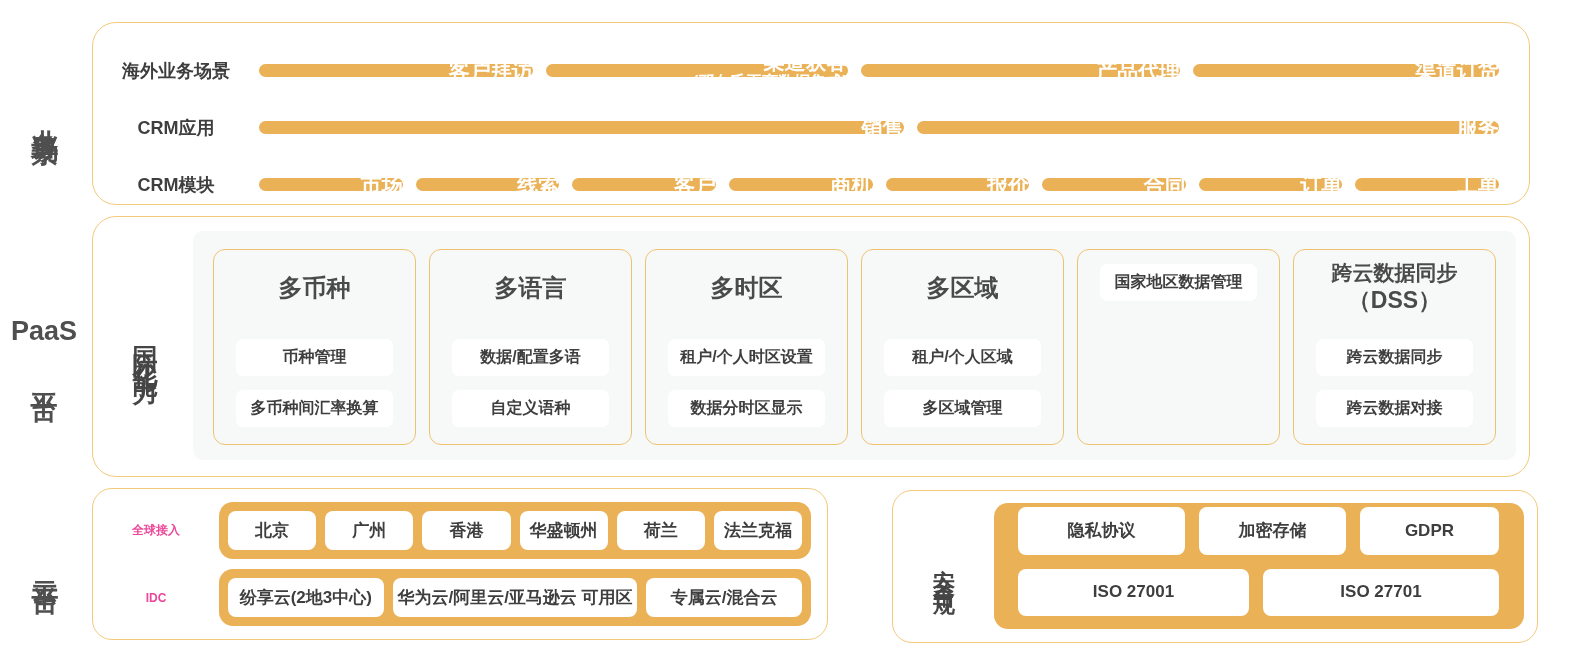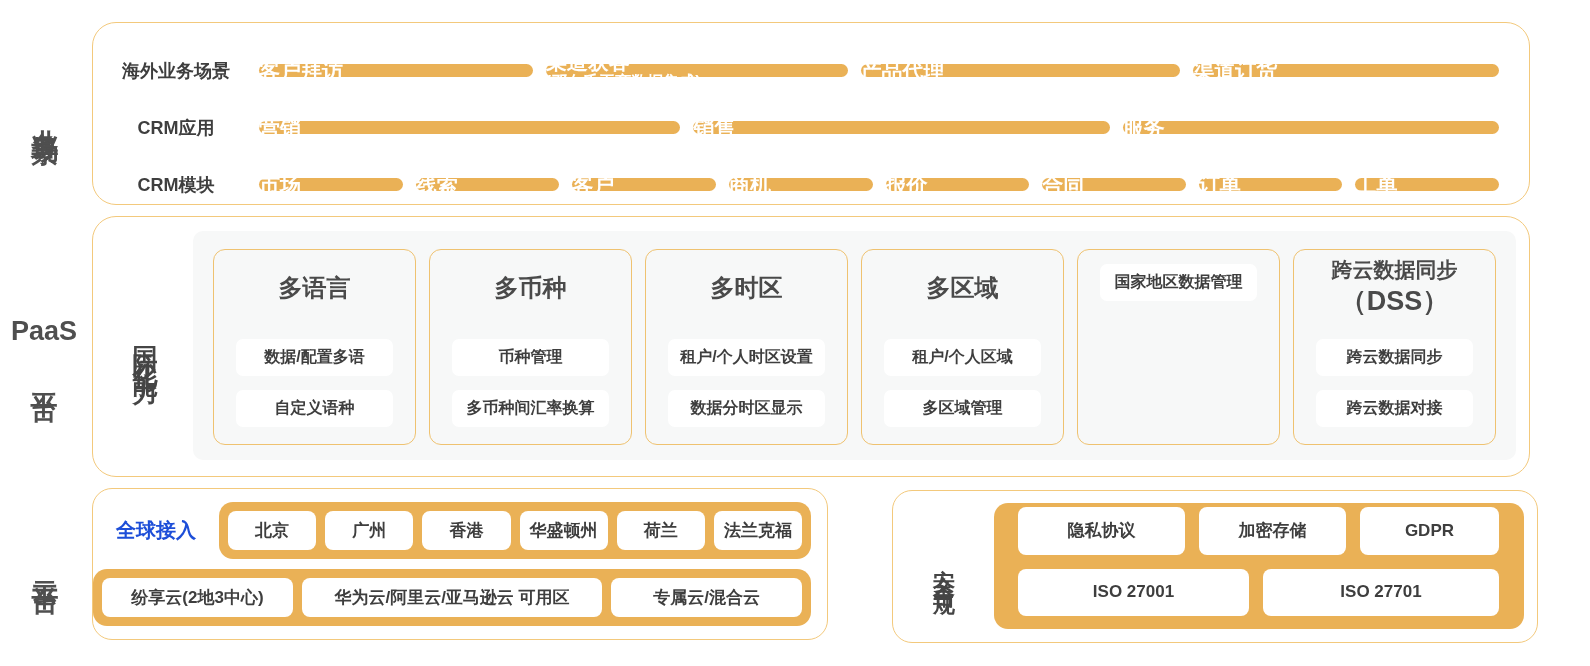--- a/index.html
+++ b/index.html
@@ -33,21 +33,21 @@
   }
   .brow { flex:1; display:flex; min-height:0;margin-top:34px; }
   .brow-label {
     flex:0 0 166px; display:flex; align-items:center; justify-content:center;
     font-size:18px; font-weight:bold; color:#3e3e3e;
   }
   .brow-btns { flex:1; display:flex; gap:13px; }
   .ybtn {
     background:#EAB156; border-radius:9px; color:#fff; font-weight:bold;
     font-size:21px; line-height:1.12; text-align:center;
-    display:flex; flex-direction:column; align-items:flex-start; justify-content:center;
+    display:flex; flex-direction:column; align-items:flex-end; justify-content:center;
   }
   .ybtn .sub { font-size:16px; font-weight:bold; }
 
   
   #band-paas { left:92px; top:216px; width:1438px; height:261px; }
   .group-label {
     position:absolute; left:28px; top:0; height:100%; width:50px;
     display:flex; align-items:center; justify-content:center;
     font-size:25px; font-weight:bold; color:#454545;
   }
@@ -58,36 +58,36 @@
     display:flex; gap:13px; padding:18px 20px 15px;
   }
   .card {
     flex:1; box-sizing:border-box; border:1.5px solid #EFC270; border-radius:12px;
     display:flex; flex-direction:column; padding:0 22px 17px;
   }
   .card-head { flex:1; display:flex; flex-direction:column; align-items:center; justify-content:center; }
   .card-title { font-size:24px; font-weight:bold; color:#4a4a4a; text-align:center; line-height:1.3; }
   .card.c-small .card-title { font-size:18px; }
   .card.c-two  .card-title { font-size:21px; }
-  .card-title2 { font-size:27px; font-weight:bold; color:#4a4a4a; text-align:center; line-height:1.3; }
+  .card-title2 { font-size:23px; font-weight:bold; color:#4a4a4a; text-align:center; line-height:1.3; }
   .chip {
     height:37px; margin-top:14px; background:#fff; border-radius:7px;
     display:flex; align-items:center; justify-content:center;
     font-size:16px; font-weight:600; color:#3e3e3e; white-space:nowrap;
   }
 
   
   #band-cloud {
     left:92px; top:488px; width:736px; height:152px; border-radius:20px;
     display:flex; flex-direction:column; gap:10px; padding:13px 16px 13px 0;
   }
   .crow { flex:1; display:flex; min-height:0; }
   .crow-label {
     flex:0 0 126px; display:flex; align-items:center; justify-content:center;
-    font-size:20px; font-weight:bold; color:#1d4ed8;
+    font-size:12px; font-weight:bold; color:#ec4899;
   }
   .ystrip { flex:1; background:#EAB156; border-radius:14px; padding:9px; display:flex; gap:9px; }
   .wchip {
     flex:1; background:#fff; border-radius:8px;
     display:flex; align-items:center; justify-content:center;
     font-size:17px; font-weight:600; color:#3e3e3e; white-space:nowrap;
   }
 
   
   #band-security { left:892px; top:490px; width:646px; height:153px; border-radius:20px; }
@@ -137,23 +137,20 @@
           </div>
         <div class="ybtn" style="flex:307">
             <span>渠道订货</span>
           </div>
       </div>
     </div>
 
     <div class="brow">
       <div class="brow-label">CRM应用</div>
       <div class="brow-btns">
-        <div class="ybtn" style="flex:420">
-            <span>营销</span>
-          </div>
         <div class="ybtn" style="flex:415">
             <span>销售</span>
           </div>
         <div class="ybtn" style="flex:375">
             <span>服务</span>
           </div>
       </div>
     </div>
 
     <div class="brow">
@@ -188,32 +185,32 @@
   </div>
 
   <div class="box" id="band-paas">
     <div class="group-label">
       <div class="vtext">国际化能力</div>
     </div>
     <div class="gray-panel">
 
       <div class="card">
         <div class="card-head">
+            <div class="card-title">多币种</div>
+          </div>
+        <div class="chip">币种管理</div>
+        <div class="chip">多币种间汇率换算</div>
+      </div>
+
+      <div class="card">
+        <div class="card-head">
             <div class="card-title">多语言</div>
           </div>
         <div class="chip">数据/配置多语</div>
         <div class="chip">自定义语种</div>
-      </div>
-
-      <div class="card">
-        <div class="card-head">
-            <div class="card-title">多币种</div>
-          </div>
-        <div class="chip">币种管理</div>
-        <div class="chip">多币种间汇率换算</div>
       </div>
 
       <div class="card">
         <div class="card-head">
             <div class="card-title">多时区</div>
           </div>
         <div class="chip">租户/个人时区设置</div>
         <div class="chip">数据分时区显示</div>
       </div>
 
@@ -249,20 +246,21 @@
         <div class="wchip">北京</div>
         <div class="wchip">广州</div>
         <div class="wchip">香港</div>
         <div class="wchip">华盛顿州</div>
         <div class="wchip">荷兰</div>
         <div class="wchip">法兰克福</div>
       </div>
     </div>
 
     <div class="crow">
+      <div class="crow-label">IDC</div>
       <div class="ystrip">
         <div class="wchip" style="flex:157">纷享云(2地3中心)</div>
         <div class="wchip" style="flex:247">华为云/阿里云/亚马逊云 可用区</div>
         <div class="wchip" style="flex:157">专属云/混合云</div>
       </div>
     </div>
   </div>
 
   <div class="box" id="band-security">
     <div class="sec-label">

